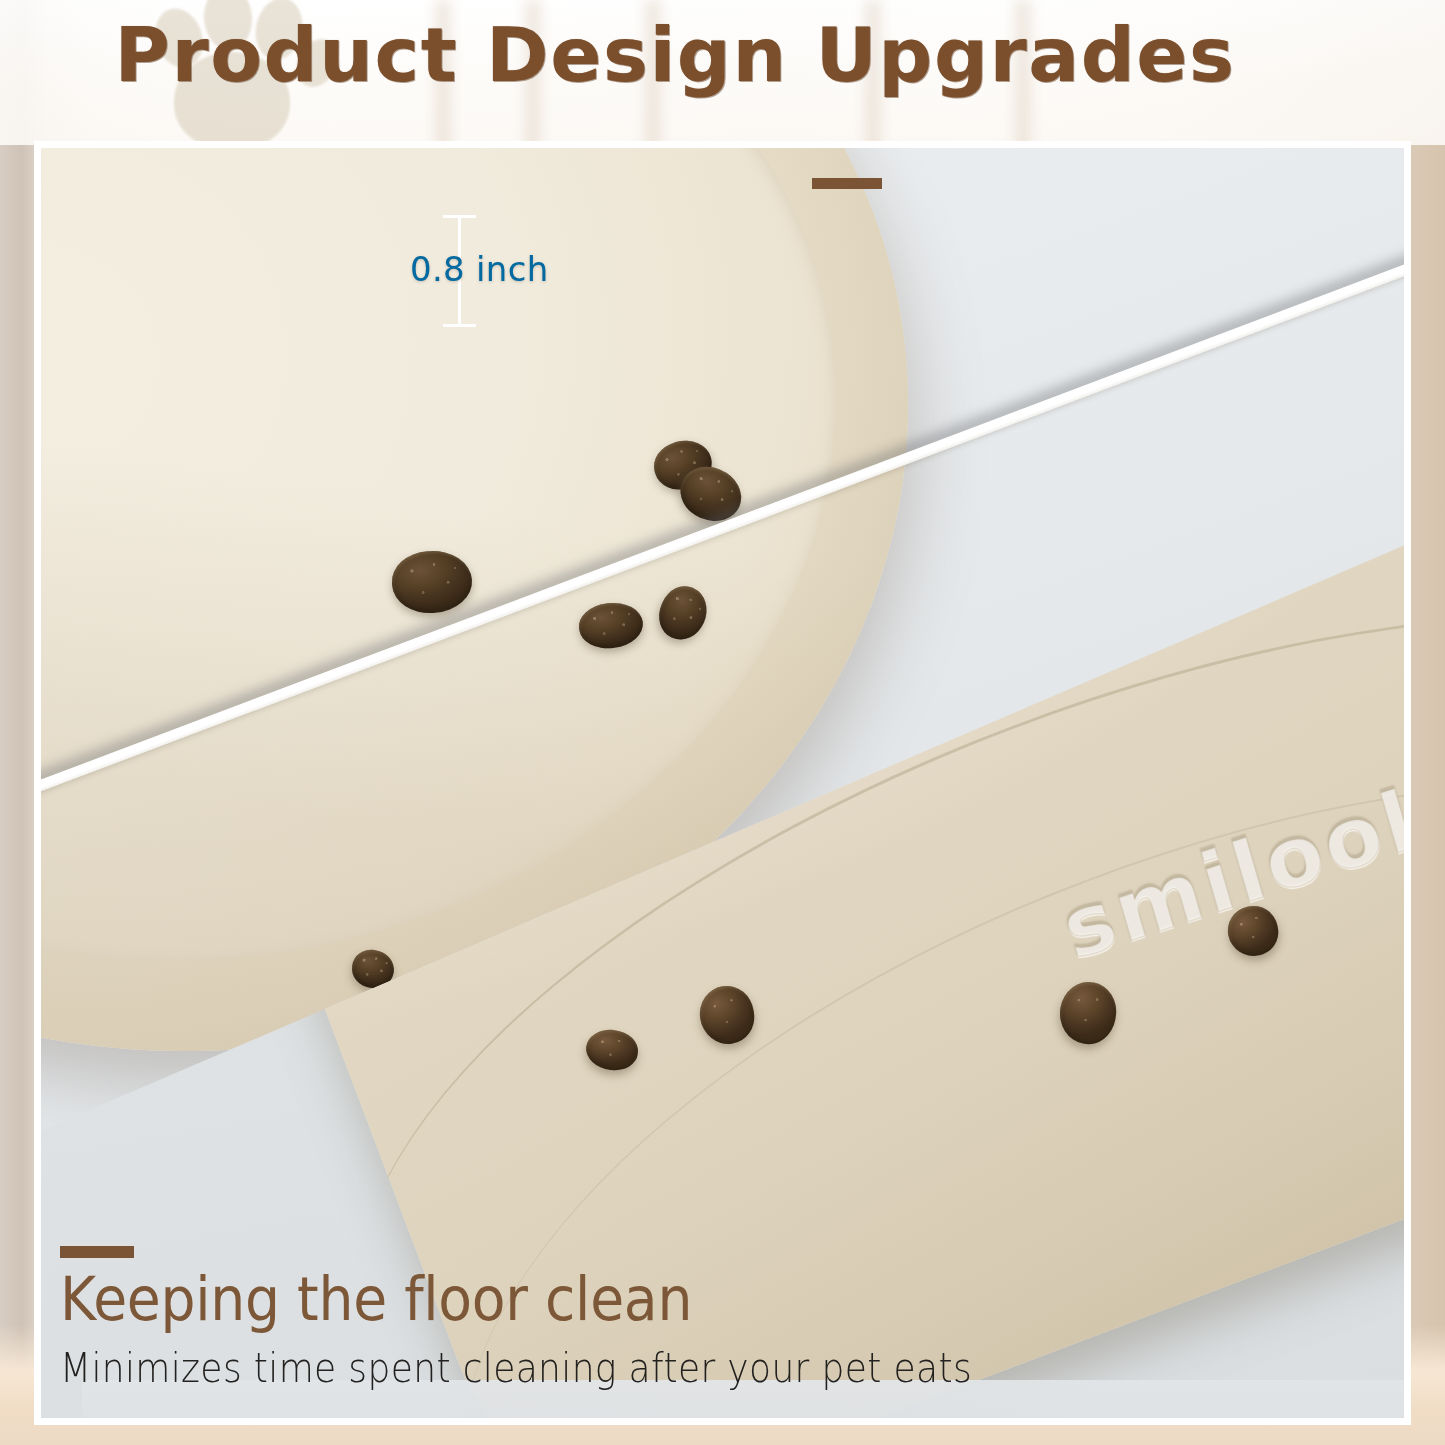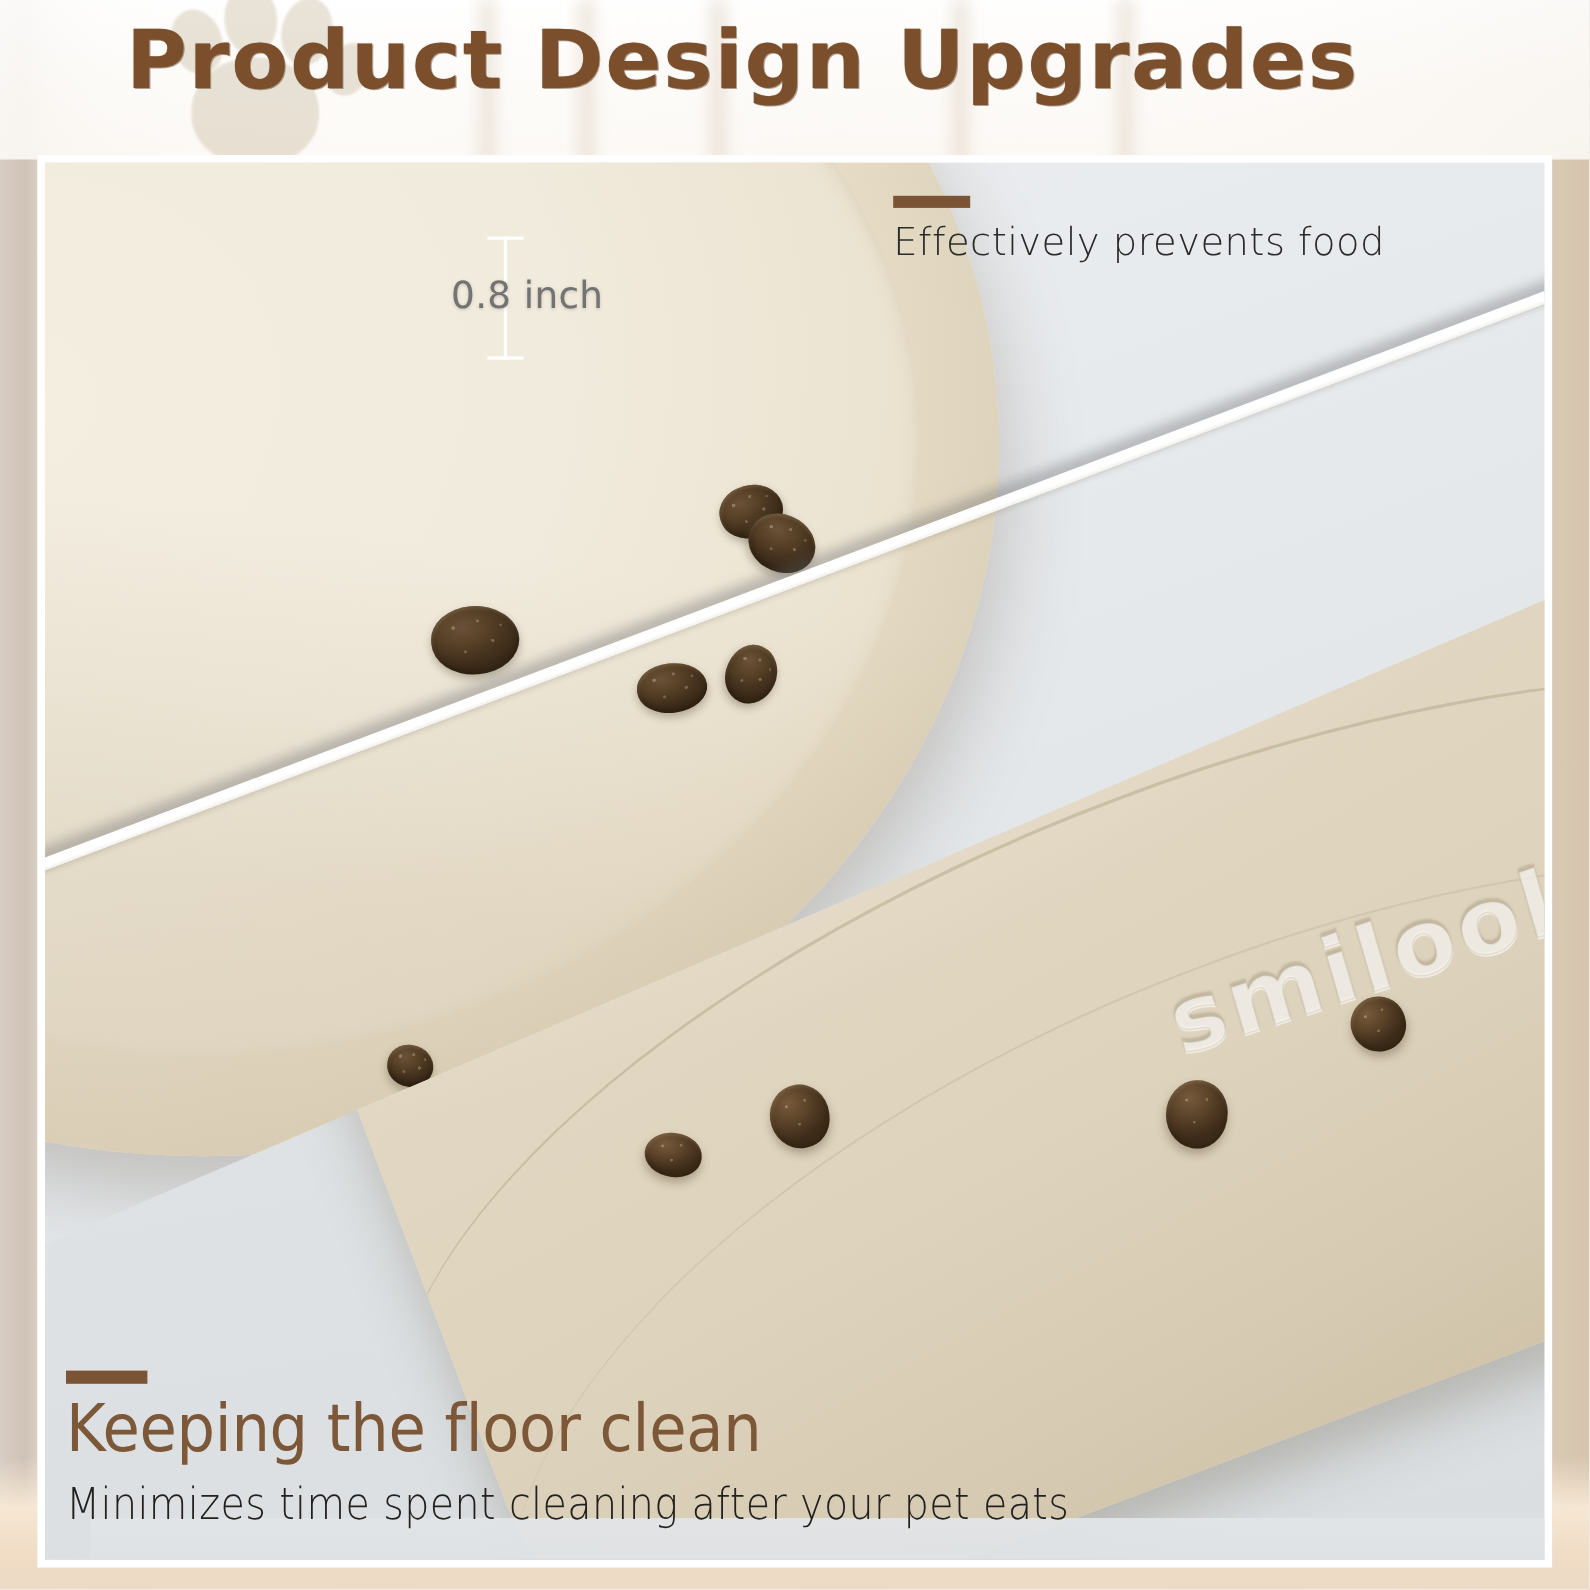--- a/index.html
+++ b/index.html
@@ -330,21 +330,21 @@
   }
   .dim-cap.top { top: 0; }
   .dim-cap.bot { top: 109px; }
   .dim-label {
     position: absolute;
     left: -4px;
     top: 34px;
     font-family: "DejaVu Sans", sans-serif;
     font-size: 34px;
     font-weight: 400;
-    color: #737373;
+    color: #0369a1;
     white-space: nowrap;
     letter-spacing: .3px;
     text-shadow: 0 1px 3px rgba(120,110,92,.35);
   }
 
   
   .feature {
     position: absolute;
     z-index: 10;
   }
@@ -483,21 +483,20 @@
   <div class="dim-callout">
     <div class="dim-line"></div>
     <div class="dim-cap top"></div>
     <div class="dim-cap bot"></div>
     <div class="dim-label">0.8 inch</div>
   </div>
 
   <div class="feature feature-top">
     <div class="feature-dash"></div>
     <div class="feature-sub">
-      <div>Effectively prevents food</div>
     </div>
   </div>
 
   <div class="feature feature-bottom">
     <div class="feature-dash"></div>
     <div class="feature-title">Keeping the floor clean</div>
     <div class="feature-sub">Minimizes time spent cleaning after your pet eats</div>
   </div>
 
 </div>

